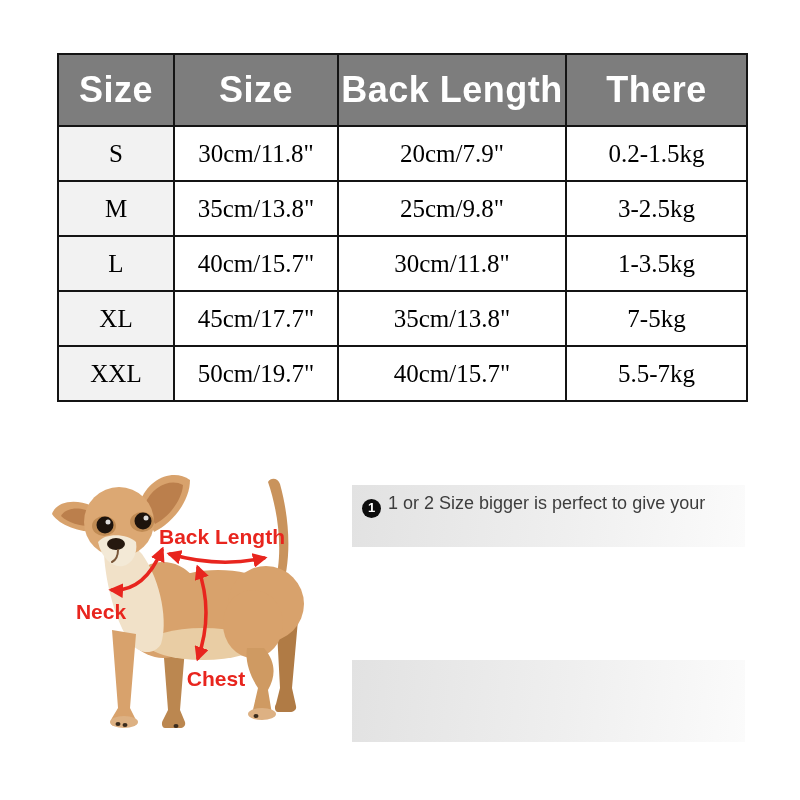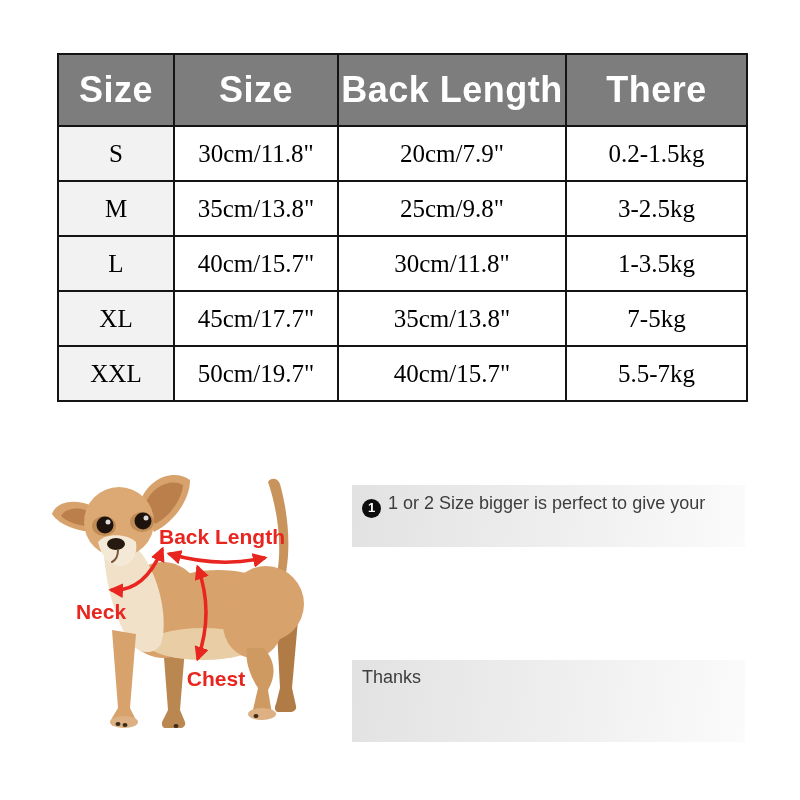--- a/index.html
+++ b/index.html
@@ -148,16 +148,15 @@
   </div>
 
   <div class="note note1">
     <div>
       <span class="badge">1</span><span>1 or 2 Size bigger is perfect to give your</span>
     </div>
   </div>
 
 
   <div class="note note3">
-    <div>Thanks</div>
   </div>
 
 </div>
 
 </body></html>

